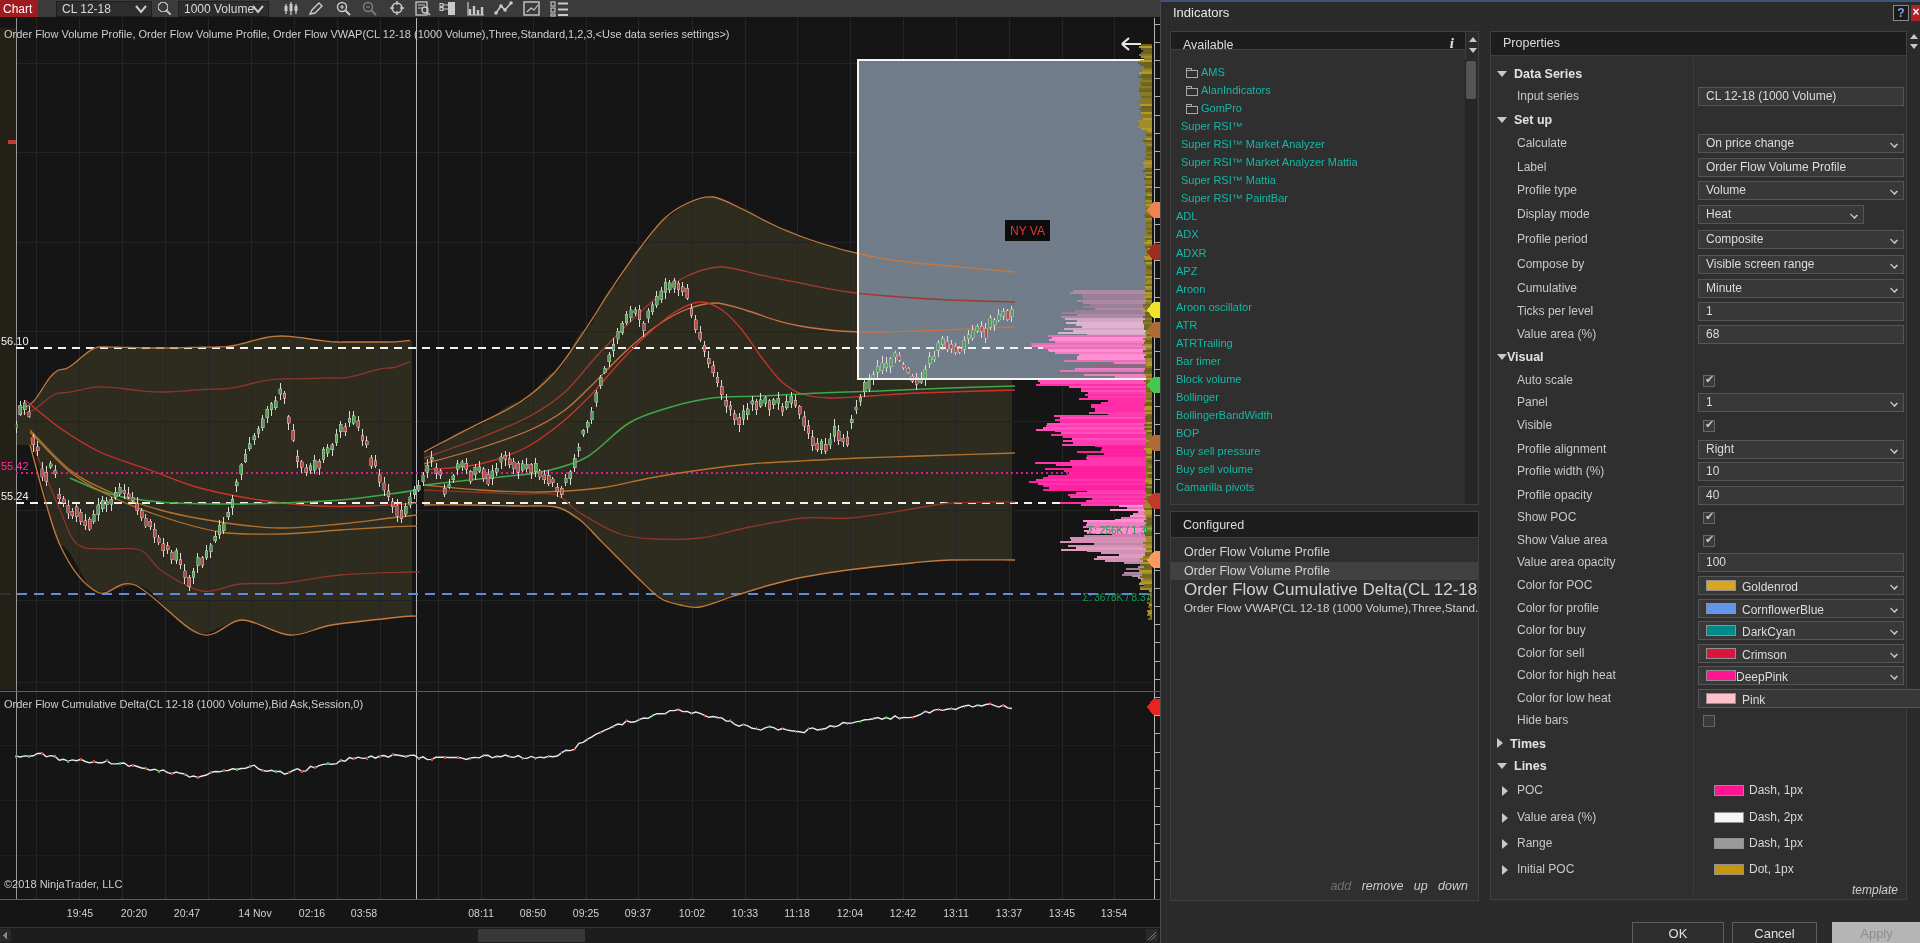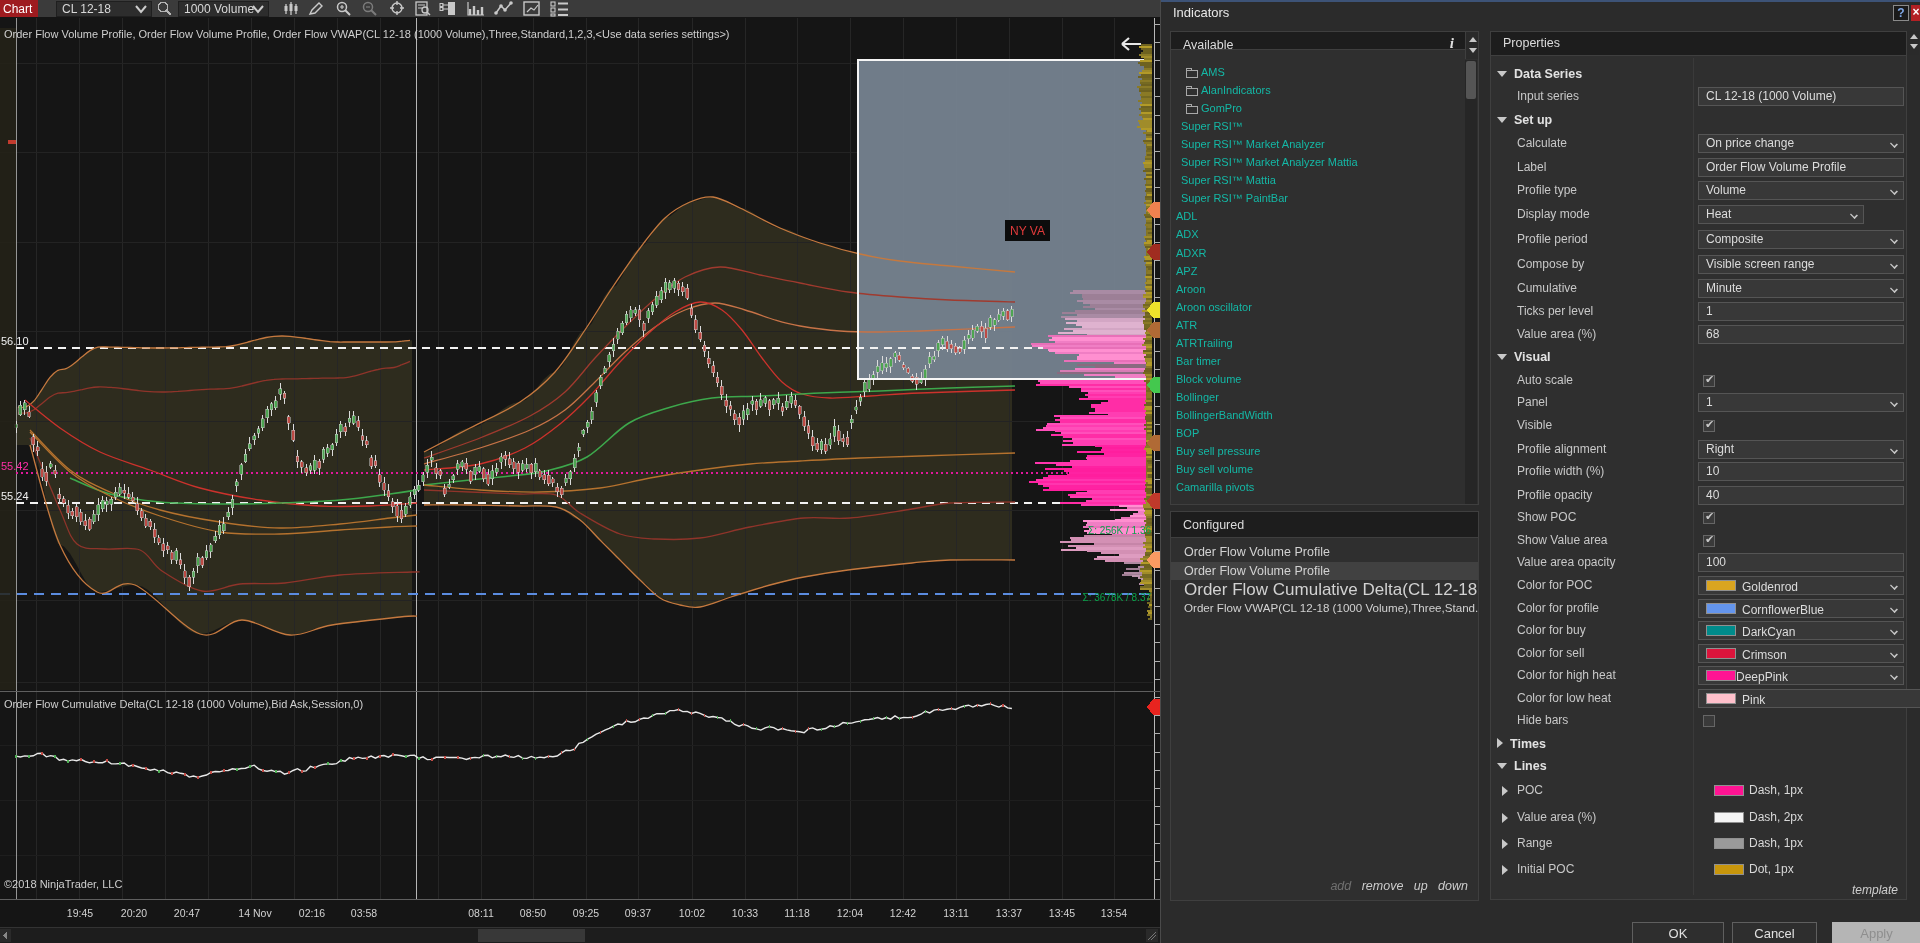--- a/index.html
+++ b/index.html
@@ -791,21 +791,21 @@
         <div class="plabel" style="top:200px">Profile period</div>
         <div class="field" style="top:198px;left:207px;width:206px"><span class="fv">Composite</span><span class="chev"></span></div>
         <div class="plabel" style="top:225px">Compose by</div>
         <div class="field" style="top:223px;left:207px;width:206px"><span class="fv">Visible screen range</span><span class="chev"></span></div>
         <div class="plabel" style="top:249px">Cumulative</div>
         <div class="field" style="top:247px;left:207px;width:206px"><span class="fv">Minute</span><span class="chev"></span></div>
         <div class="plabel" style="top:272px">Ticks per level</div>
         <div class="field" style="top:270px;left:207px;width:206px"><span class="fv">1</span></div>
         <div class="plabel" style="top:295px">Value area (%)</div>
         <div class="field" style="top:293px;left:207px;width:206px"><span class="fv">68</span></div>
-        <div class="grp" style="top:318px;left:6px"><span class="gtri-dn"></span><span style="margin-left:7px">Visual</span></div>
+        <div class="grp" style="top:318px;left:6px"><span class="gtri-dn"></span><span style="margin-left:0">Visual</span></div>
         <div class="plabel" style="top:341px">Auto scale</div>
         <div class="cb" style="top:343px;left:212px">
           <span class="ck">✔</span>
         </div>
         <div class="plabel" style="top:363px">Panel</div>
         <div class="field" style="top:361px;left:207px;width:206px"><span class="fv">1</span><span class="chev"></span></div>
         <div class="plabel" style="top:386px">Visible</div>
         <div class="cb" style="top:388px;left:212px">
           <span class="ck">✔</span>
         </div>

